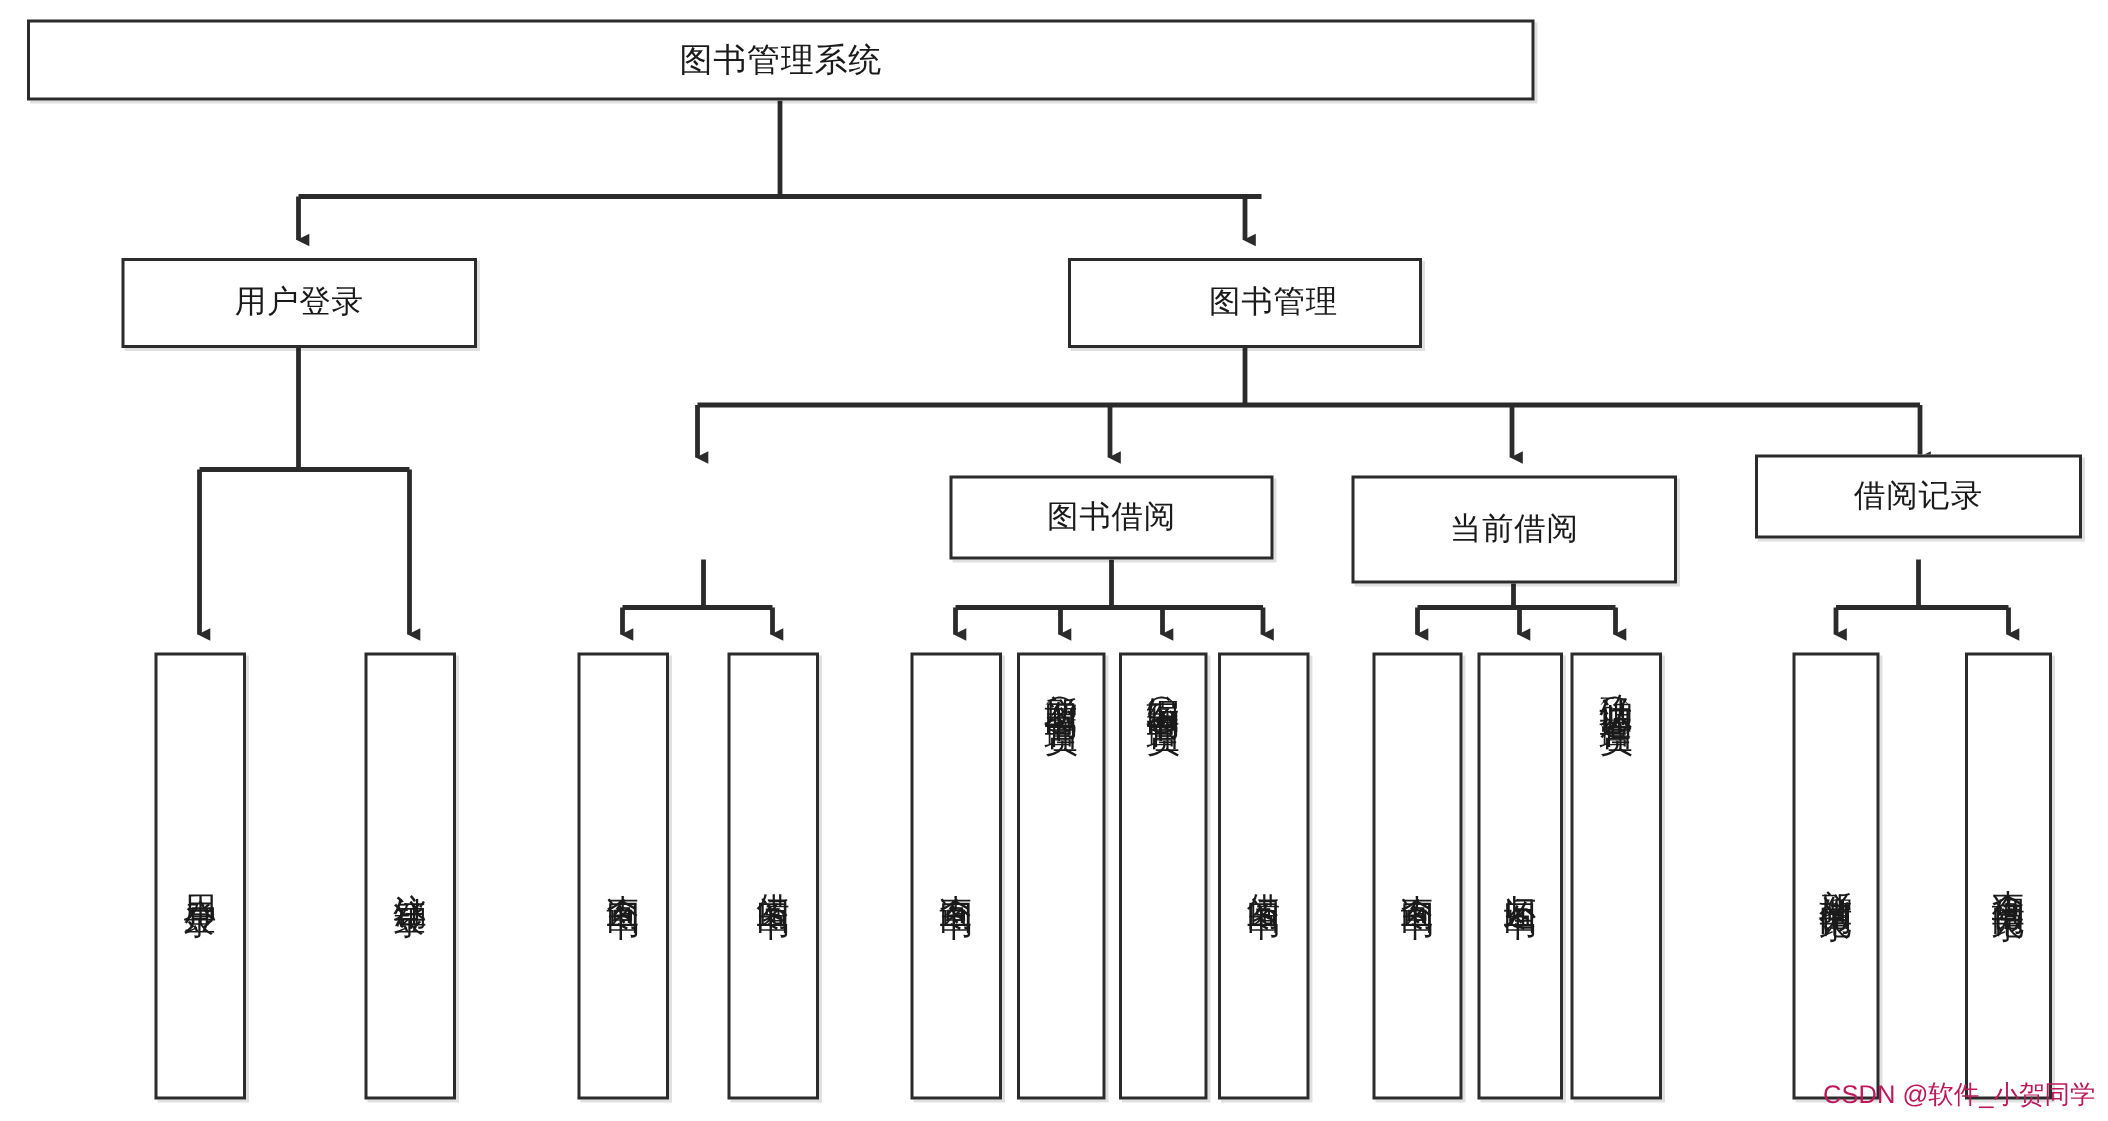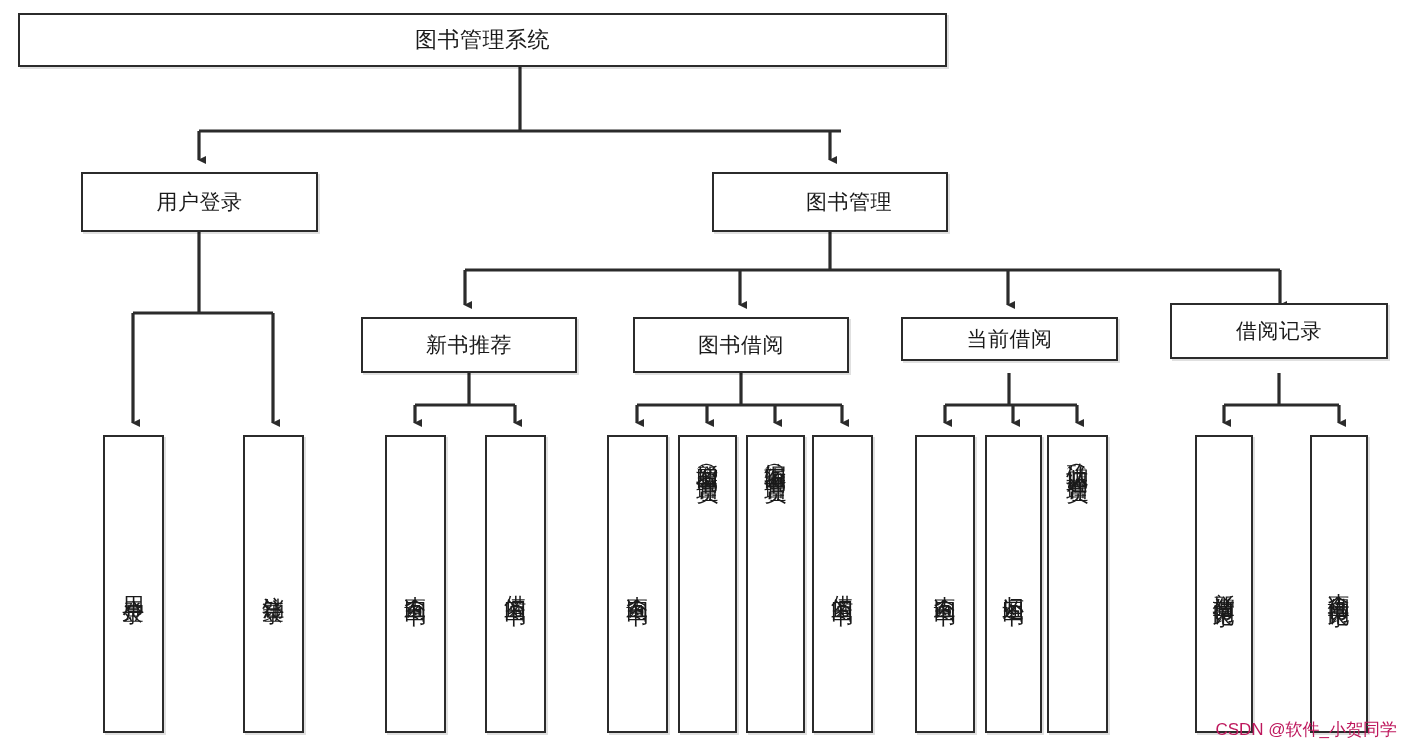--- a/index.html
+++ b/index.html
@@ -116,41 +116,38 @@
       <path d="M1013,405 L1013,423" marker-end="url(#arrow)"></path>
       <path d="M1077,405 L1077,423" marker-end="url(#arrow)"></path>
 
       <path d="M1279,373 L1279,405"></path>
       <path d="M1224,405 L1339,405"></path>
       <path d="M1224,405 L1224,423" marker-end="url(#arrow)"></path>
       <path d="M1339,405 L1339,423" marker-end="url(#arrow)"></path>
     </g>
   </svg>
 
-  <div class="node-box lvl1" style="left:18px; top:13px; width:929px; height:54px;">
+  <div class="node-box lvl1" style="left:18px; top:13px; width:1005px; height:54px;">
     <span class="node-label">图书管理系统</span>
   </div>
 
   <div class="node-box lvl2" style="left:81px; top:172px; width:237px; height:60px;">
     <span class="node-label">用户登录</span>
   </div>
 
   <div class="node-box lvl2" style="left:712px; top:172px; width:236px; height:60px;padding-left:38px;">
     <span class="node-label">图书管理</span>
   </div>
 
-  <div class="node-box lvl3" style="left:361px; top:317px; width:216px; height:56px;">
-    <span class="node-label">新书推荐</span>
-  </div>
 
   <div class="node-box lvl3" style="left:633px; top:317px; width:216px; height:56px;text-align:center;">
     <span class="node-label">图书借阅</span>
   </div>
 
-  <div class="node-box lvl3" style="left:901px; top:317px; width:217px; height:44px;">
+  <div class="node-box lvl3" style="left:901px; top:317px; width:217px; height:72px;">
     <span class="node-label">当前借阅</span>
   </div>
 
   <div class="node-box lvl3" style="left:1170px; top:303px; width:218px; height:56px;">
     <span class="node-label">借阅记录</span>
   </div>
 
   <div class="node-box leaf center-v" style="left:103px; top:435px; width:61px; height:298px;">
     <span class="node-label">用户登录</span>
   </div>

